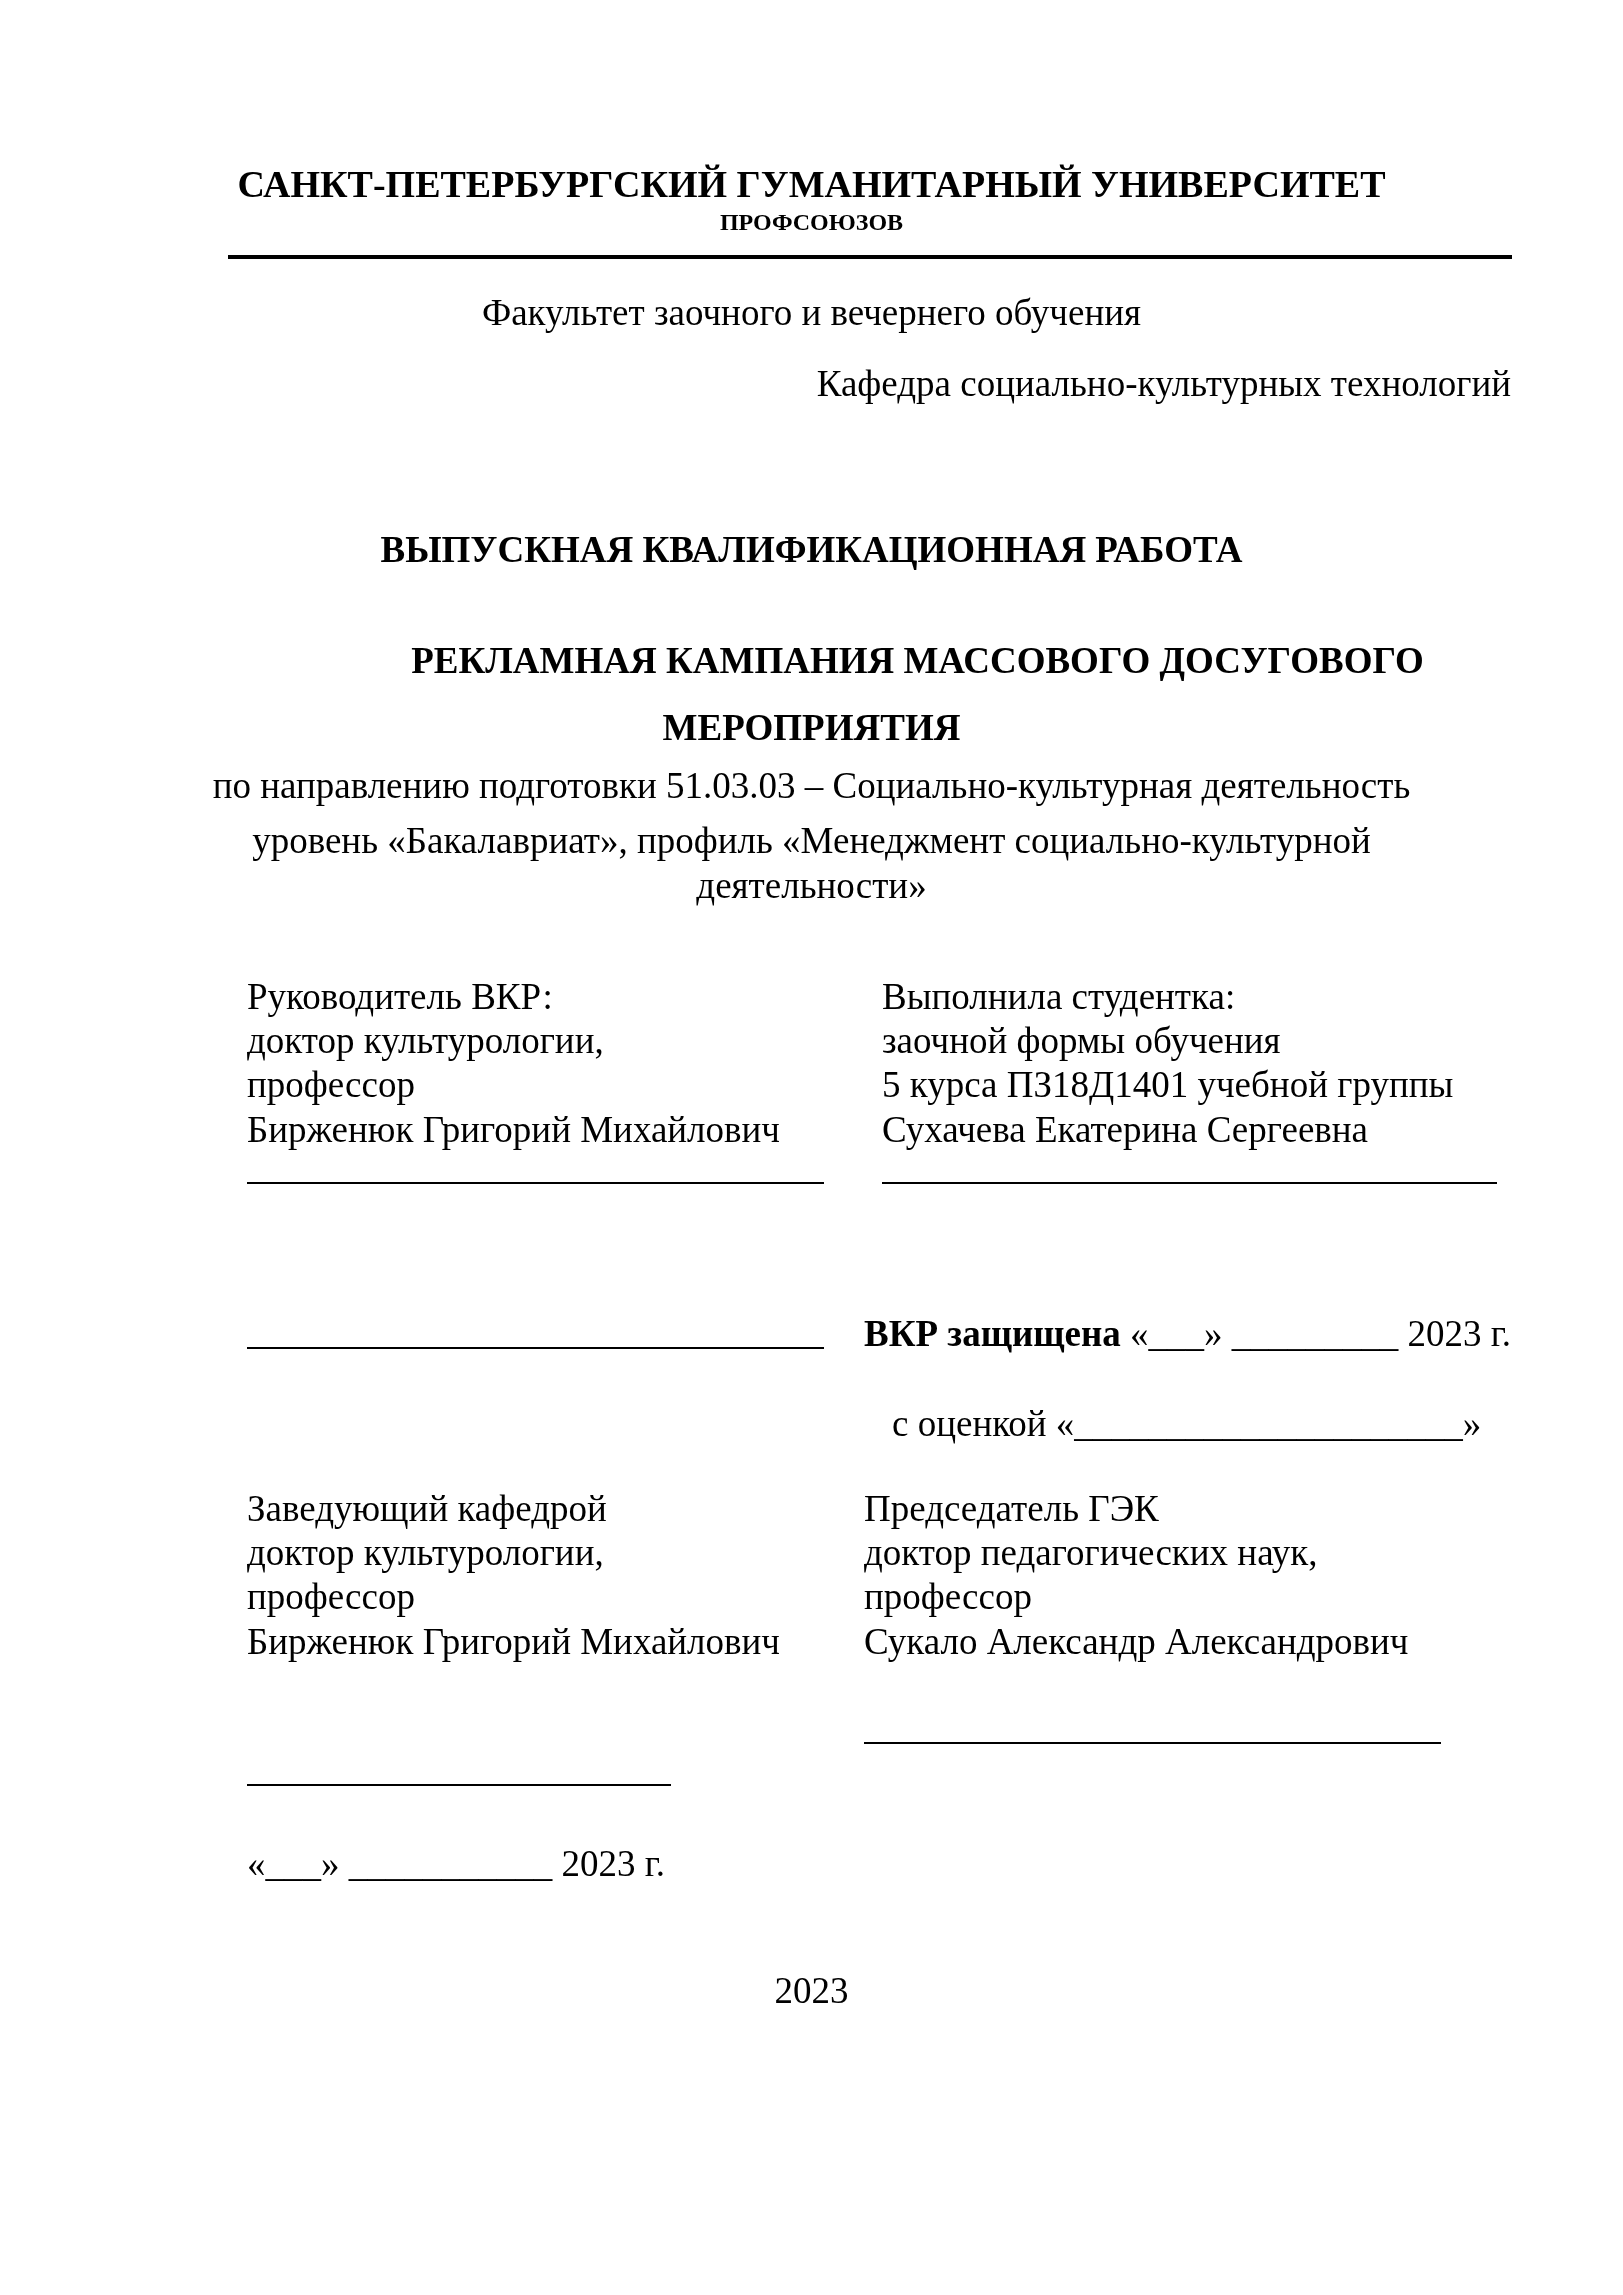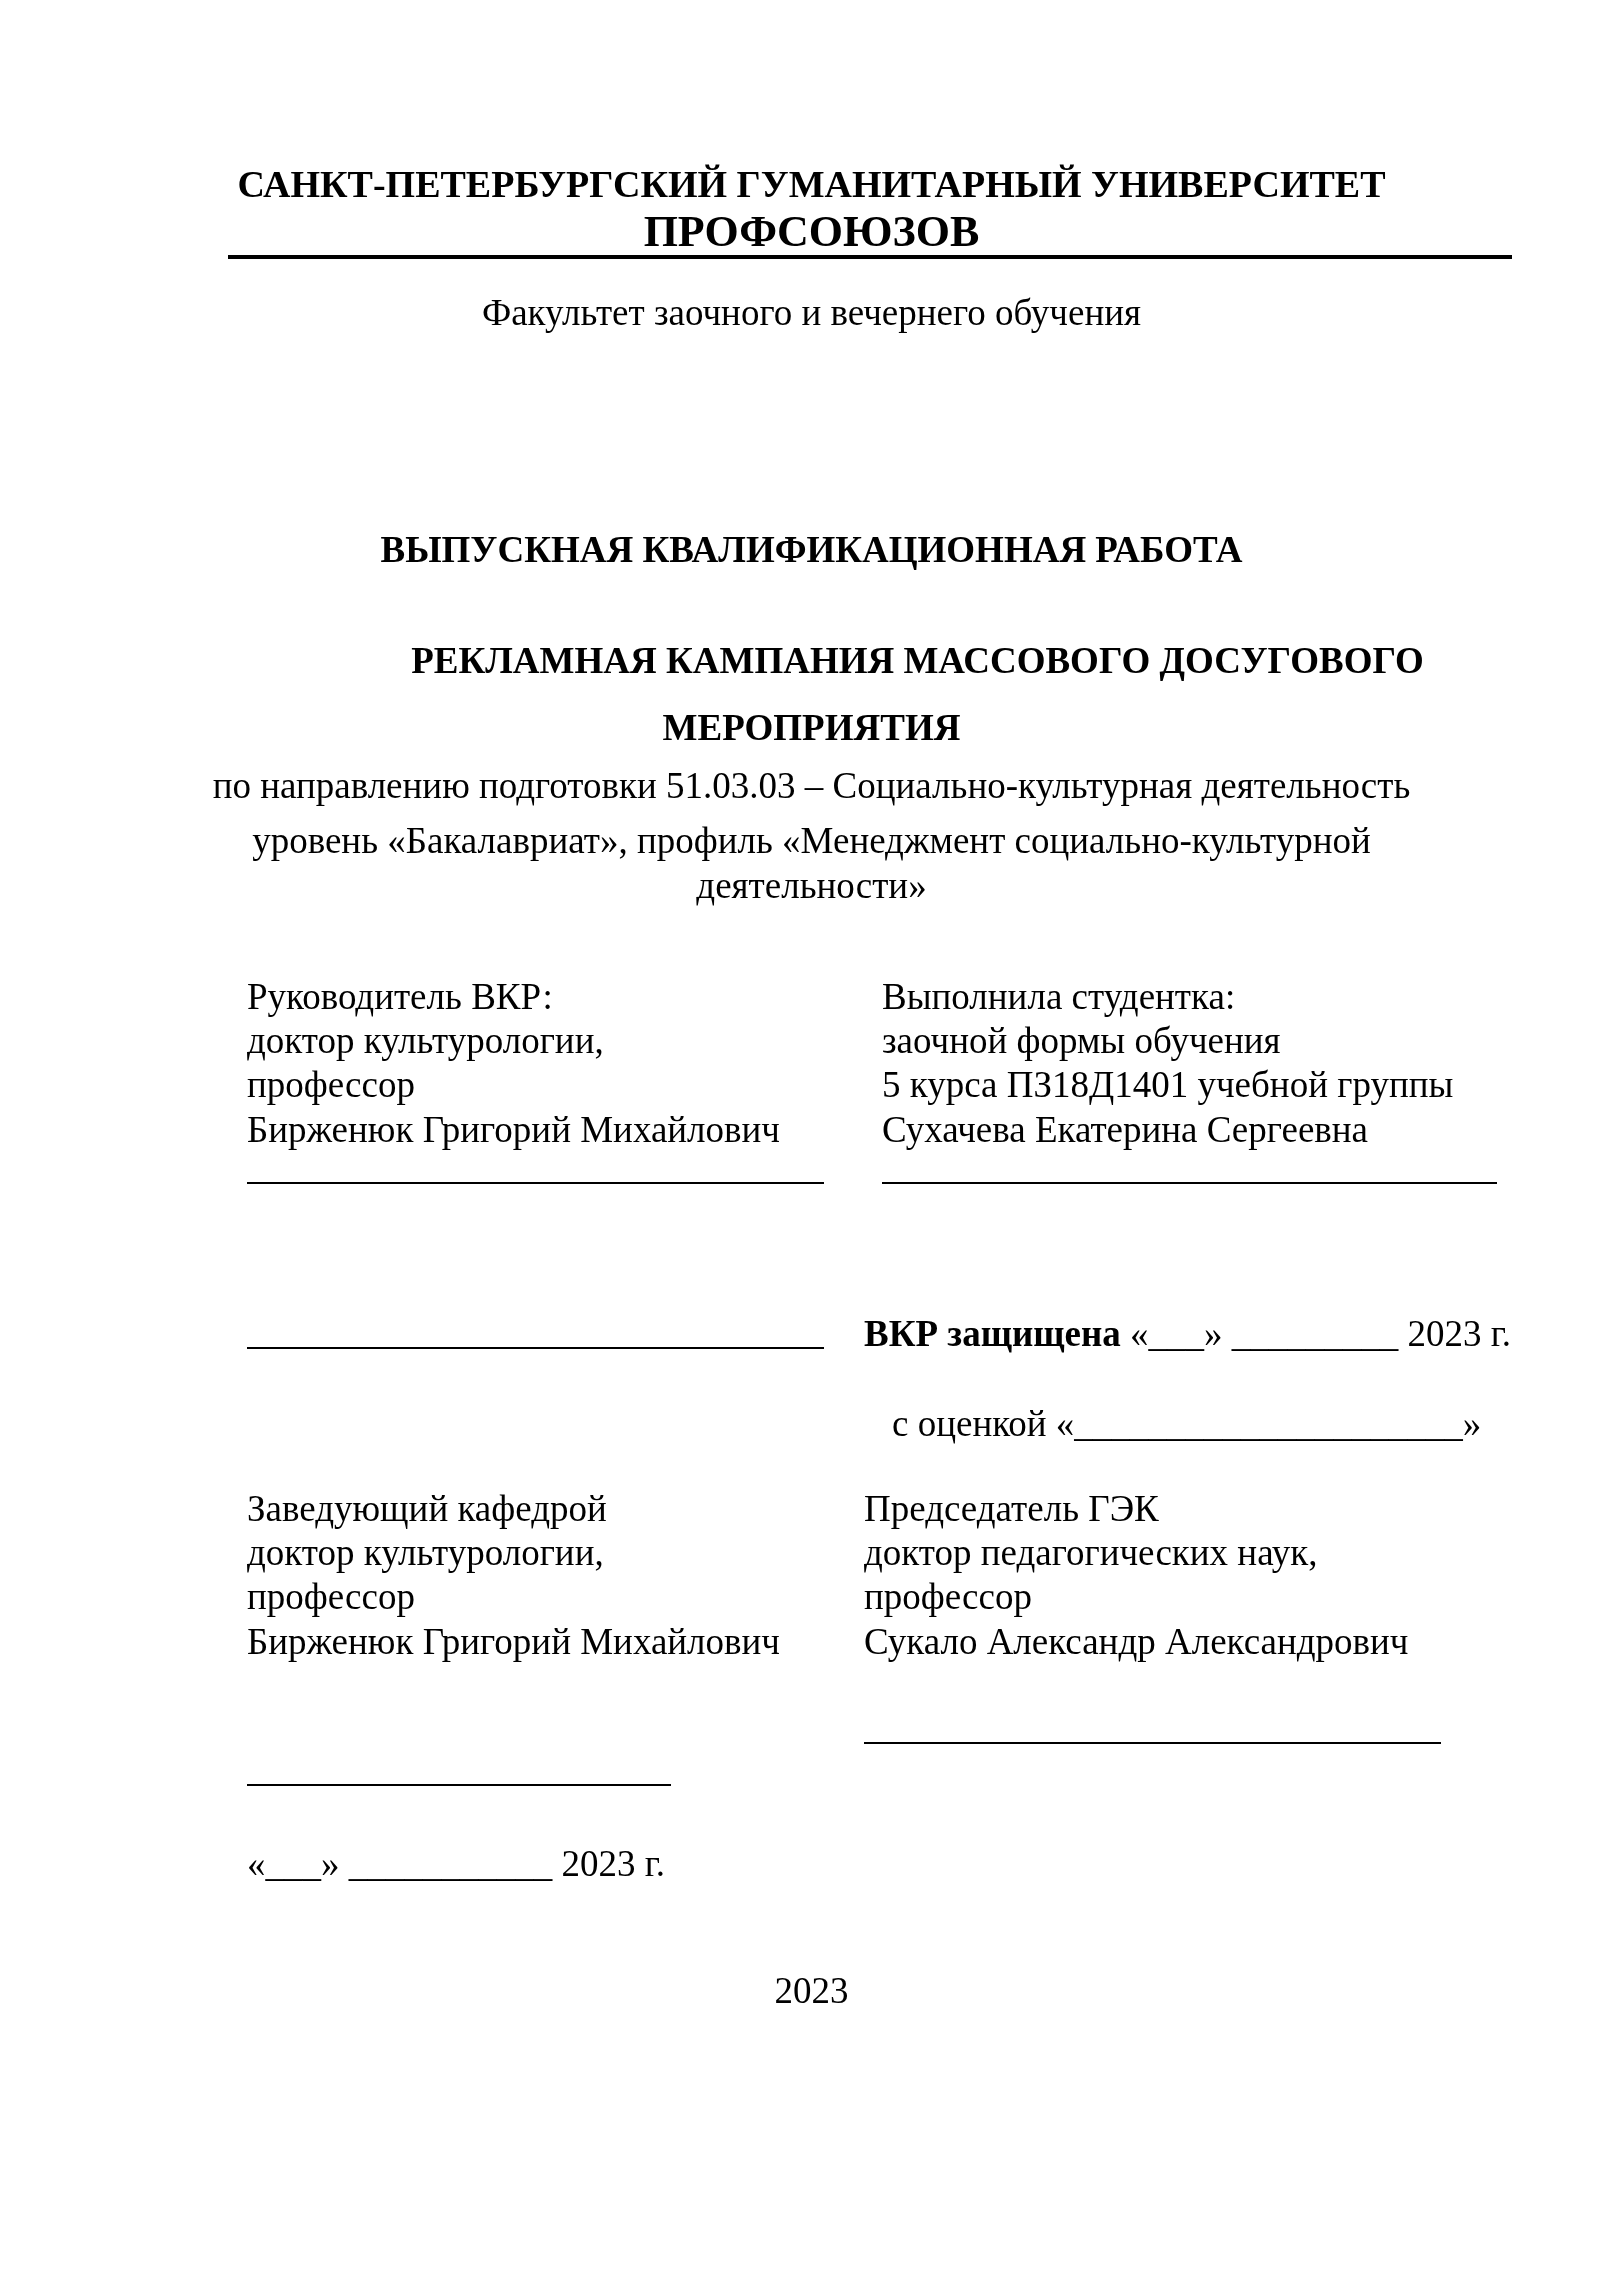--- a/index.html
+++ b/index.html
@@ -11,23 +11,24 @@
   .c { left: 0; width: 1623px; text-align: center; }
   .rule { position: absolute; left: 228px; top: 255px; width: 1284px; height: 3.9px; background: #000; }
   .line { position: absolute; height: 2.4px; background: #000; }
 </style>
 </head>
 <body>
 
 <div class="page">
 
   <div class="t b c" style="top:165px;font-size:38px;">САНКТ-ПЕТЕРБУРГСКИЙ ГУМАНИТАРНЫЙ УНИВЕРСИТЕТ</div>
-  <div class="t b c" style="top:210px;font-size:44px;">ПРОФСОЮЗОВ</div>
+  <div class="t b c" style="top:210px;font-size:24px;">ПРОФСОЮЗОВ</div>
   <div class="rule"></div>
   <div class="t c" style="top:294px;">Факультет заочного и вечернего обучения</div>
+  <div class="t" style="top:365px;right:112px;">Кафедра социально-культурных технологий</div>
 
   <div class="t b c" style="top:531px;">ВЫПУСКНАЯ КВАЛИФИКАЦИОННАЯ РАБОТА</div>
   <div class="t b" style="top:642px;left:0;width:1835px;text-align:center;">РЕКЛАМНАЯ КАМПАНИЯ МАССОВОГО ДОСУГОВОГО</div>
   <div class="t b c" style="top:709px;">МЕРОПРИЯТИЯ</div>
   <div class="t c" style="top:767px;">по направлению подготовки 51.03.03 – Социально-культурная деятельность</div>
   <div class="t c" style="top:822px;">уровень «Бакалавриат», профиль «Менеджмент социально-культурной</div>
   <div class="t c" style="top:867px;">деятельности»</div>
 
   <div>
     <div class="t" style="left:247px;top:978px;">Руководитель ВКР:</div>

